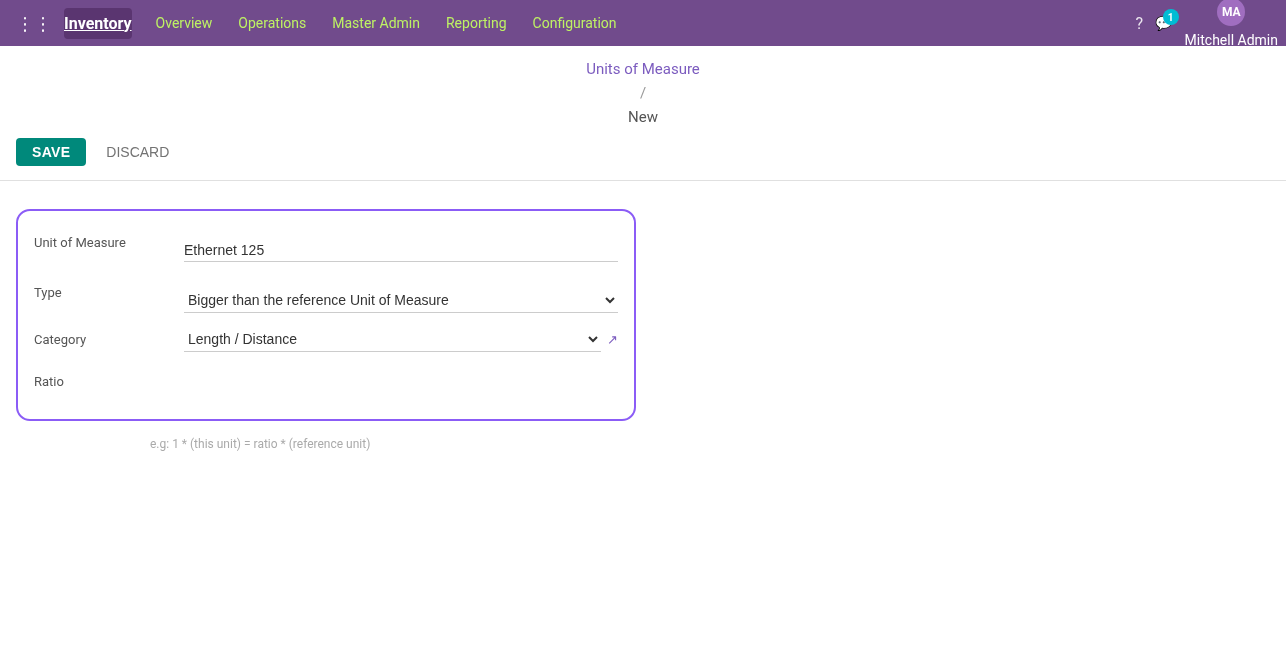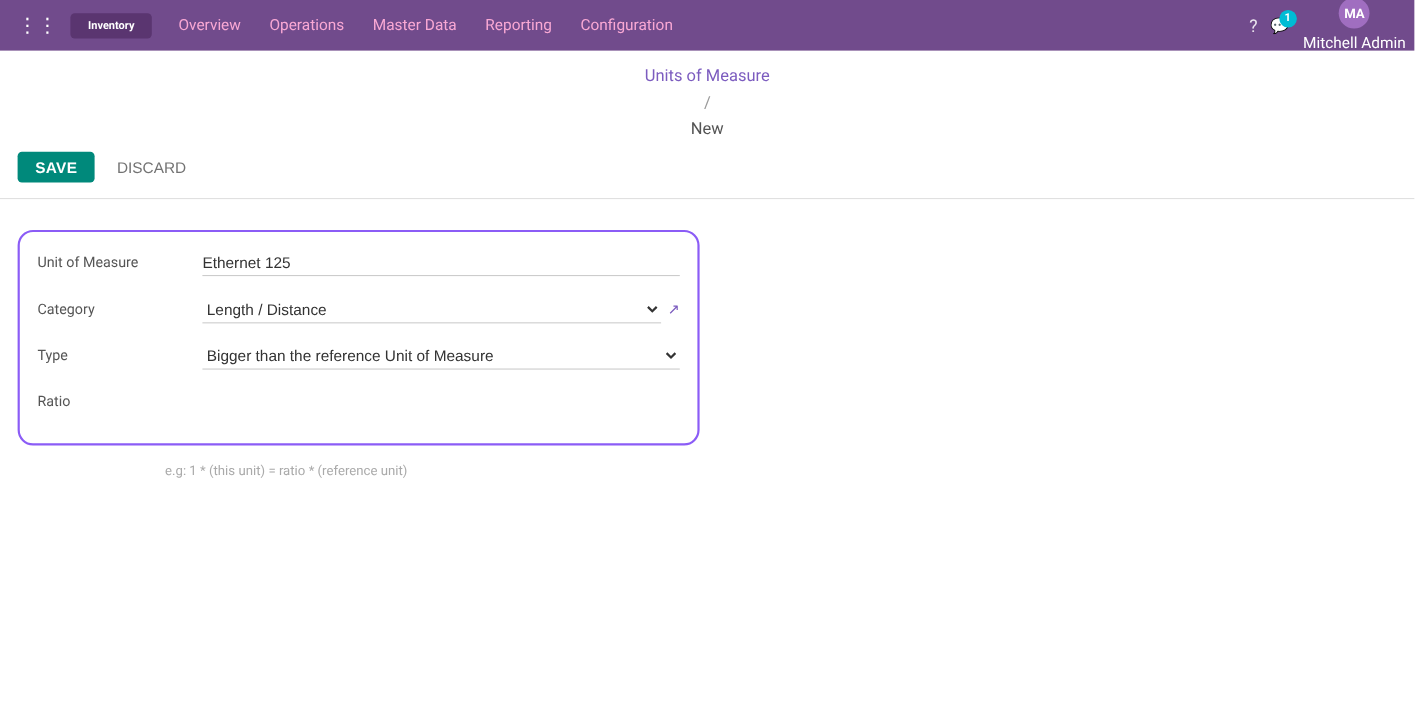--- a/index.html
+++ b/index.html
@@ -17,33 +17,34 @@
     .topnav-grid-icon {
       color: #fff;
       font-size: 18px;
       padding: 8px;
       cursor: pointer;
     }
     .topnav-brand {
       background: #5a3570;
       color: #fff;
       font-weight: bold;
-      font-size: 10px;
-      padding: 6px 16px;
+      font-size: 16px;
+      padding: 6px 0;
       border-radius: 4px;
       margin-right: 8px;
+      text-decoration: underline;
     }
     .topnav-menu {
       display: flex;
       align-items: center;
       gap: 2px;
       flex: 1;
     }
     .topnav-menu-item {
-      color: #f9a8d4;
+      color: #bef264;
       padding: 6px 12px;
       cursor: pointer;
       border-radius: 3px;
       font-size: 14px;
     }
     .topnav-right {
       display: flex;
       align-items: center;
       gap: 12px;
       color: #fff;
@@ -175,20 +176,21 @@
     .form-label {
       width: 150px;
       color: #555;
       font-size: 13px;
       flex-shrink: 0;
     }
     .form-value {
       flex: 1;
       font-size: 14px;
       color: #333;
+      margin-top: 16px;
     }
     .form-input {
       width: 100%;
       border: none;
       border-bottom: 1px solid #ccc;
       padding: 3px 0;
       font-size: 14px;
       outline: none;
       color: #333;
       background: transparent;
@@ -261,21 +263,21 @@
   </style>
 </head>
 <body>
 
 <nav class="topnav">
   <span class="topnav-grid-icon">⋮⋮</span>
   <span class="topnav-brand">Inventory</span>
   <div class="topnav-menu">
     <span class="topnav-menu-item">Overview</span>
     <span class="topnav-menu-item">Operations</span>
-    <span class="topnav-menu-item">Master Data</span>
+    <span class="topnav-menu-item">Master Admin</span>
     <span class="topnav-menu-item">Reporting</span>
     <span class="topnav-menu-item">Configuration</span>
   </div>
   <div class="topnav-right">
     <span class="topnav-icon">?</span>
     <div class="chat-icon-wrapper">
       <span>💬</span>
       <span class="chat-badge">1</span>
     </div>
     <div class="topnav-user">
@@ -301,44 +303,44 @@
 <hr class="divider">
 
 <div class="form-content">
 
   <div class="form-left">
 
     <div class="form-row">
       <label class="form-label">Unit of Measure</label>
       <div class="form-value">
         <input class="form-input" type="text" value="Ethernet 125" style="">
-      </div>
-    </div>
-
-    <div class="form-row">
-      <label class="form-label">Category</label>
-      <div class="category-wrapper">
-        <select class="form-select">
-          <option>Length / Distance</option>
-        </select>
-        <span class="ext-link-icon">↗</span>
       </div>
     </div>
 
     <div class="form-row">
       <label class="form-label">Type</label>
       <div class="form-value">
         <select class="form-select type-select">
           <option>Bigger than the reference Unit of Measure</option>
           <option>Smaller than the reference Unit of Measure</option>
           <option>Reference Unit of Measure for this category</option>
         </select>
       </div>
     </div>
 
     <div class="form-row">
+      <label class="form-label">Category</label>
+      <div class="category-wrapper">
+        <select class="form-select">
+          <option>Length / Distance</option>
+        </select>
+        <span class="ext-link-icon">↗</span>
+      </div>
+    </div>
+
+    <div class="form-row">
       <label class="form-label">Ratio</label>
     </div>
   </div>
 
 </div>
 
 <div class="hint-text">e.g: 1 * (this unit) = ratio * (reference unit)</div>
 
 </body></html>

